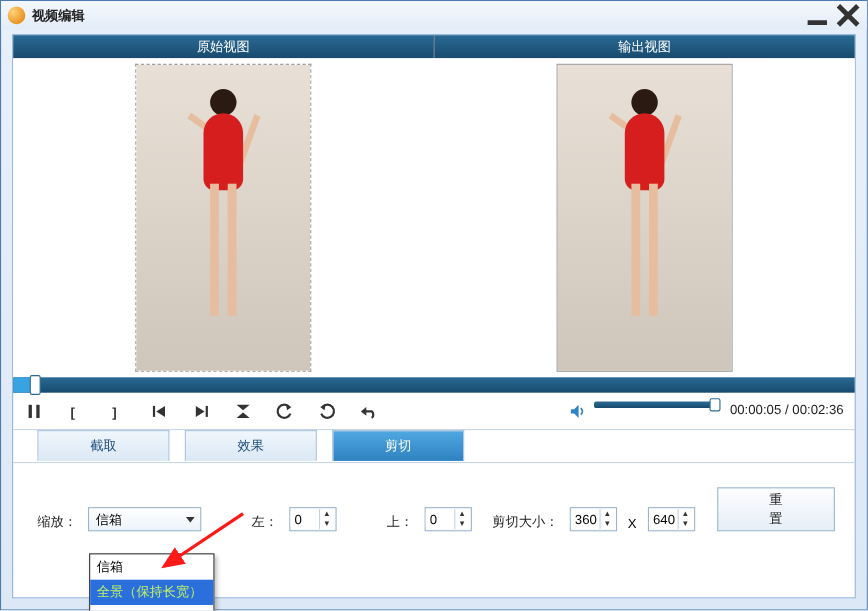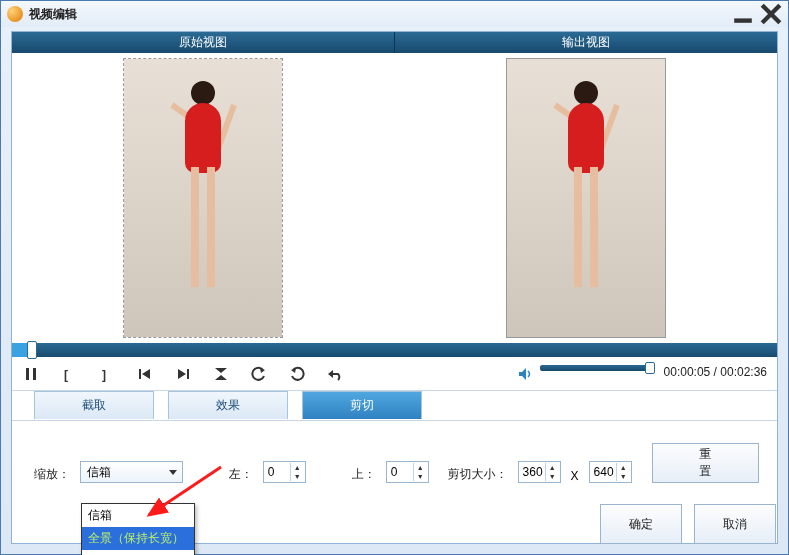--- a/index.html
+++ b/index.html
@@ -255,18 +255,14 @@
 
   <svg class="annotate-arrow" width="90" height="60">
     <defs>
         <marker id="ah" markerWidth="8" markerHeight="8" refX="6" refY="3" orient="auto">
           <polygon points="0,0 7,3 0,6" fill="#ff1a1a"></polygon>
         </marker>
       </defs>
     <line x1="80" y1="4" x2="8" y2="52" stroke="#ff1a1a" stroke-width="3" marker-end="url(#ah)"></line>
   </svg>
 
-  <div class="footer">
-    <button class="btn">确定</button>
-    <button class="btn">取消</button>
-  </div>
 
 </div>
 
 </body></html>

